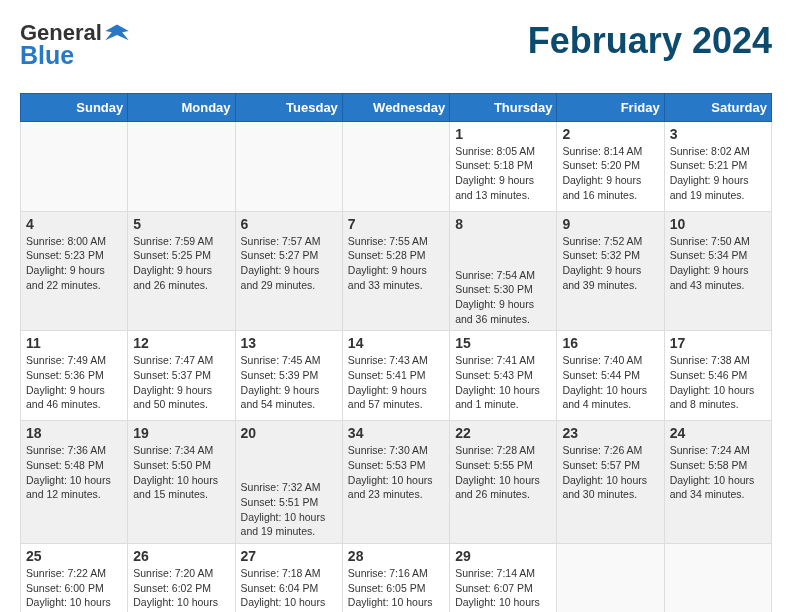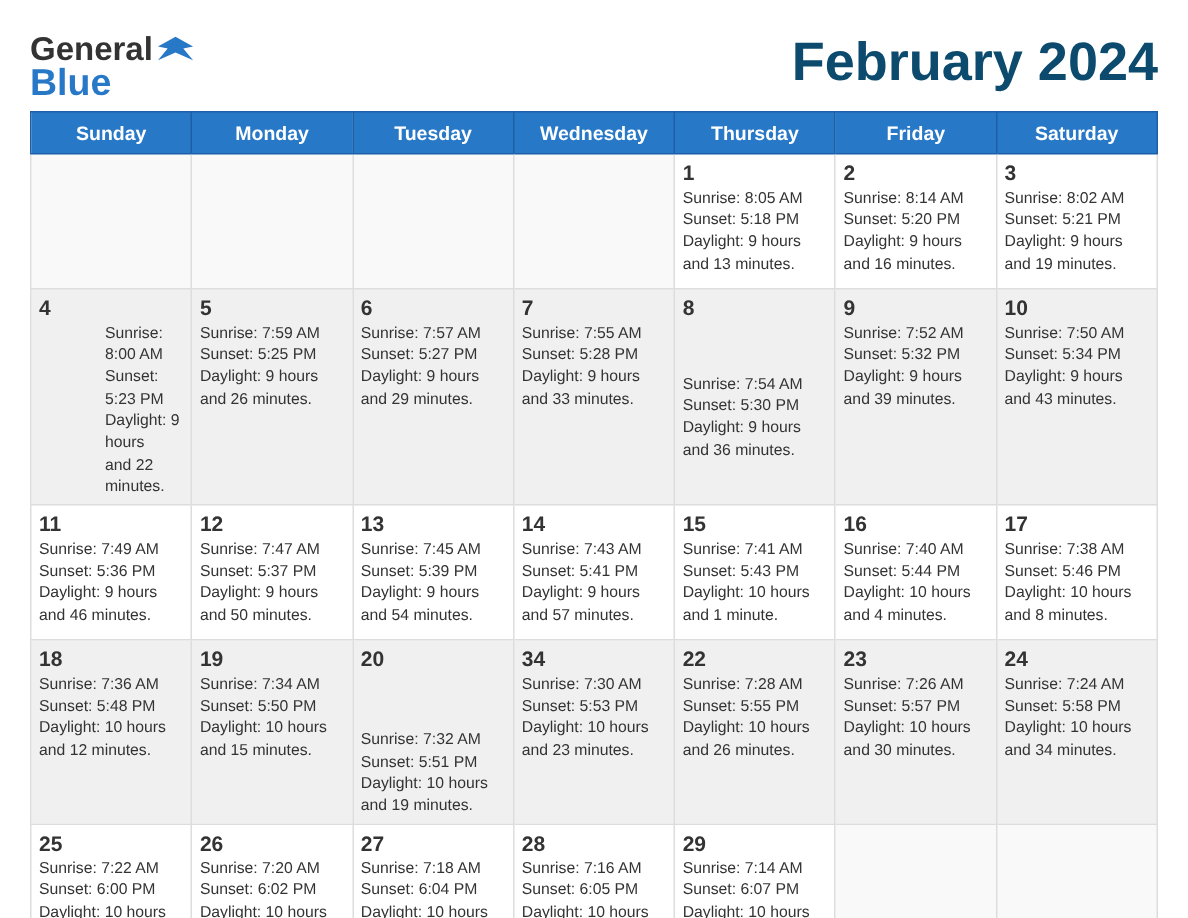--- a/index.html
+++ b/index.html
@@ -7,21 +7,21 @@
       font-family: Arial, sans-serif;
       background: #fff;
       width: 792px;
       min-height: 612px;
       padding: 20px;
     }
     .header-area {
       display: flex;
       justify-content: space-between;
       align-items: flex-start;
-      margin-bottom: 4px;
+      margin-bottom: 23px;
     }
     .logo {
       display: flex;
       align-items: center;
     }
     .title-area {
       text-align: right;
     }
     .month-title {
       font-size: 36px;
@@ -36,21 +36,21 @@
       width: 100%;
       border-collapse: collapse;
       border: 1px solid #ccc;
     }
     .calendar th {
       background: #2878c8;
       color: #fff;
       padding: 6px 4px;
       font-size: 13px;
       font-weight: bold;
-      text-align: center;
+      text-align: right;
       border: 1px solid #1a5fa8;
     }
     .calendar td {
       vertical-align: top;
       padding: 4px 5px;
       border: 1px solid #ddd;
       width: 107px;
       height: 90px;
       font-size: 11px;
       color: #333;
@@ -130,21 +130,21 @@
           <div class="day-number">3</div>
           <div class="day-info" style="white-space: pre-line;">Sunrise: 8:02 AM
 Sunset: 5:21 PM
 Daylight: 9 hours
 and 19 minutes.</div>
         </td>
       </tr>
       <tr class="row-shaded">
         <td>
           <div class="day-number">4</div>
-          <div class="day-info" style="white-space: pre-line; margin-left: 44px;">Sunrise: 8:00 AM
+          <div class="day-info" style="white-space: pre-line;">Sunrise: 8:00 AM
 Sunset: 5:23 PM
 Daylight: 9 hours
 and 22 minutes.</div>
         </td>
         <td>
           <div class="day-number">5</div>
           <div class="day-info" style="white-space: pre-line;">Sunrise: 7:59 AM
 Sunset: 5:25 PM
 Daylight: 9 hours
 and 26 minutes.</div>

